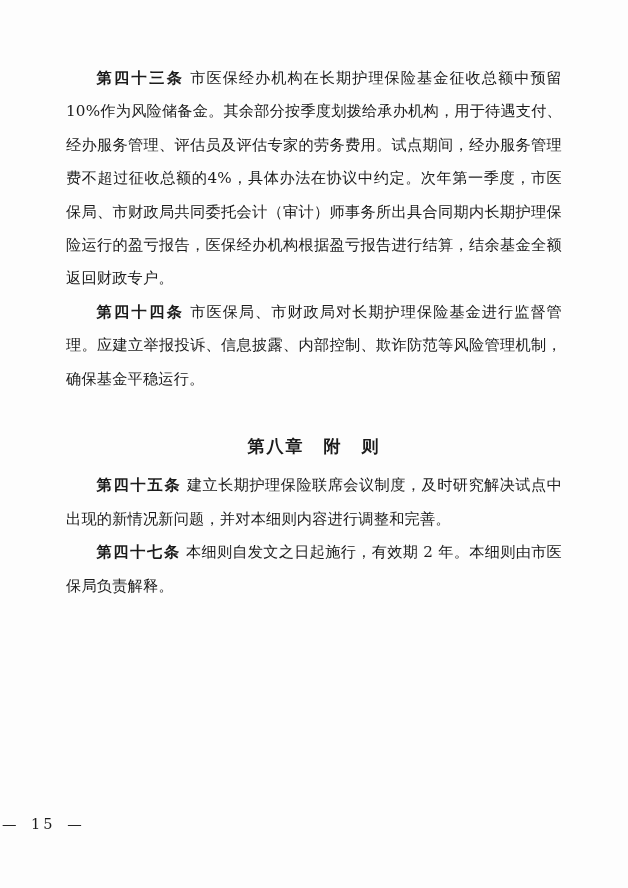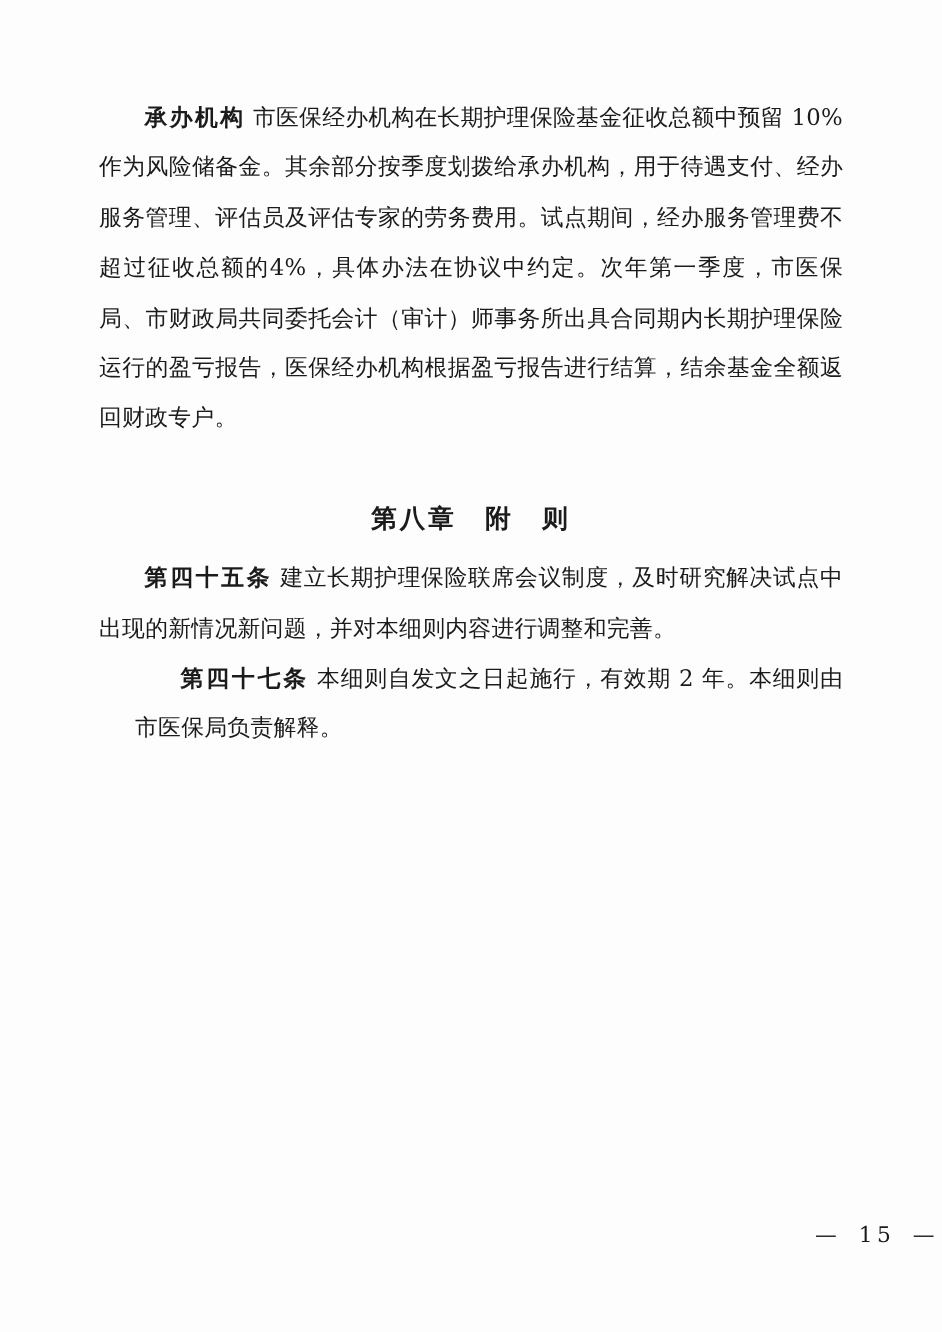--- a/index.html
+++ b/index.html
@@ -42,47 +42,49 @@
   }
   .chapter {
     text-align: center;
     font-weight: 600;
     letter-spacing: 2px;
     margin: 34px 0 6px 0;
     font-size: 17px;
   }
   .gap-before {
     margin-top: 16px;
-    margin-left: 24px;
   }
   .footer {
     position: absolute;
     left: 0;
     right: 0;
     bottom: 56px;
-    text-align: right;
+    text-align: left;
     font-size: 14.5px;
     letter-spacing: 3px;
     color: #1b1b1b;
   }
   .pnum {
     display: inline-block;
     padding: 0 2px;
   }
 </style>
 </head>
 <body>
 
 <div class="page">
   <div class="doc-body">
 
     <p class="para">
-      <span class="art-label">承办机构</span><span>  市医保经办机构在长期护理保险基金征收总额中预留 10%作为风险储备金。其余部分按季度划拨给承办机构，用于待遇支付、经办服务管理、评估员及评估专家的劳务费用。试点期间，经办服务管理费不超过征收总额的4%，具体办法在协议中约定。次年第一季度，市医保局、市财政局共同委托会计（审计）师事务所出具合同期内长期护理保险运行的盈亏报告，医保经办机构根据盈亏报告进行结算，结余基金全额返回财政专户。</span>
+      <span class="art-label">第四十三条</span><span>  市医保经办机构在长期护理保险基金征收总额中预留 10%作为风险储备金。其余部分按季度划拨给承办机构，用于待遇支付、经办服务管理、评估员及评估专家的劳务费用。试点期间，经办服务管理费不超过征收总额的4%，具体办法在协议中约定。次年第一季度，市医保局、市财政局共同委托会计（审计）师事务所出具合同期内长期护理保险运行的盈亏报告，医保经办机构根据盈亏报告进行结算，结余基金全额返回财政专户。</span>
     </p>
 
+    <p class="para">
+      <span class="art-label">第四十四条</span><span>  市医保局、市财政局对长期护理保险基金进行监督管理。应建立举报投诉、信息披露、内部控制、欺诈防范等风险管理机制，确保基金平稳运行。</span>
+    </p>
 
 
     <h2 class="chapter">第八章　附　则</h2>
 
     <p class="para">
       <span class="art-label">第四十五条</span><span>  建立长期护理保险联席会议制度，及时研究解决试点中出现的新情况新问题，并对本细则内容进行调整和完善。</span>
     </p>
 
     <p class="para gap-before">
       <span class="art-label">第四十七条</span><span>  本细则自发文之日起施行，有效期 2 年。本细则由市医保局负责解释。</span>

